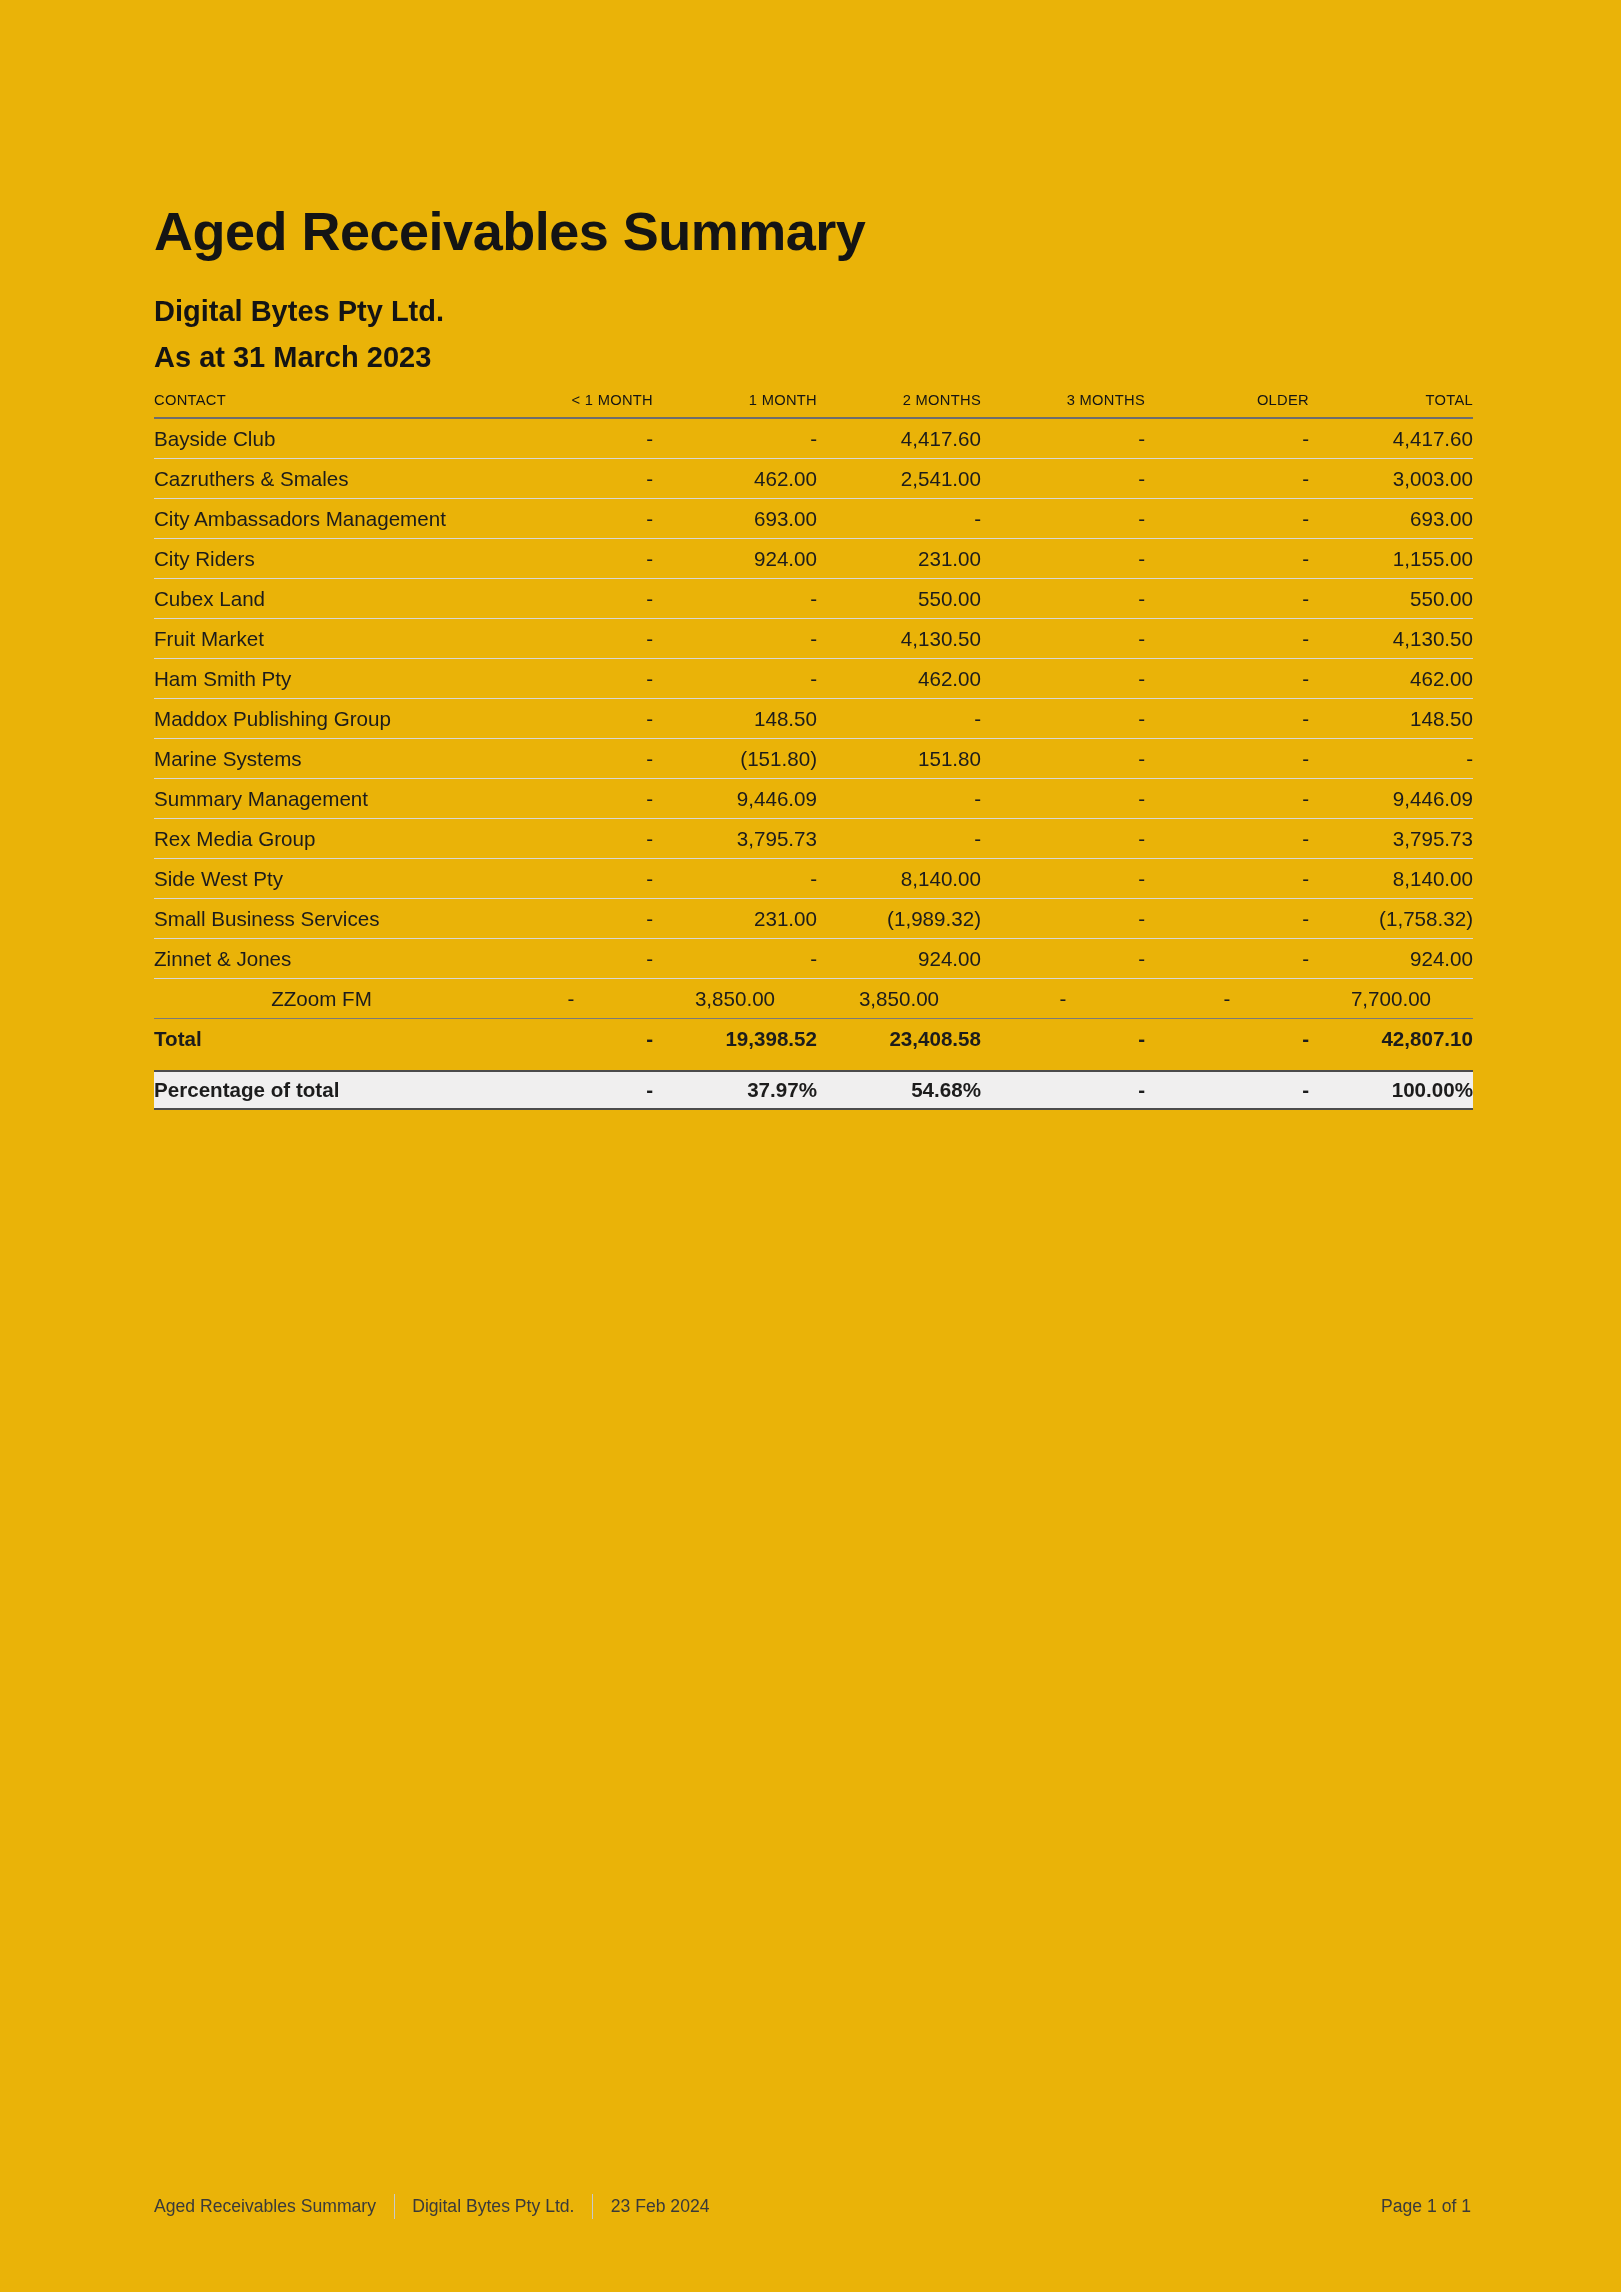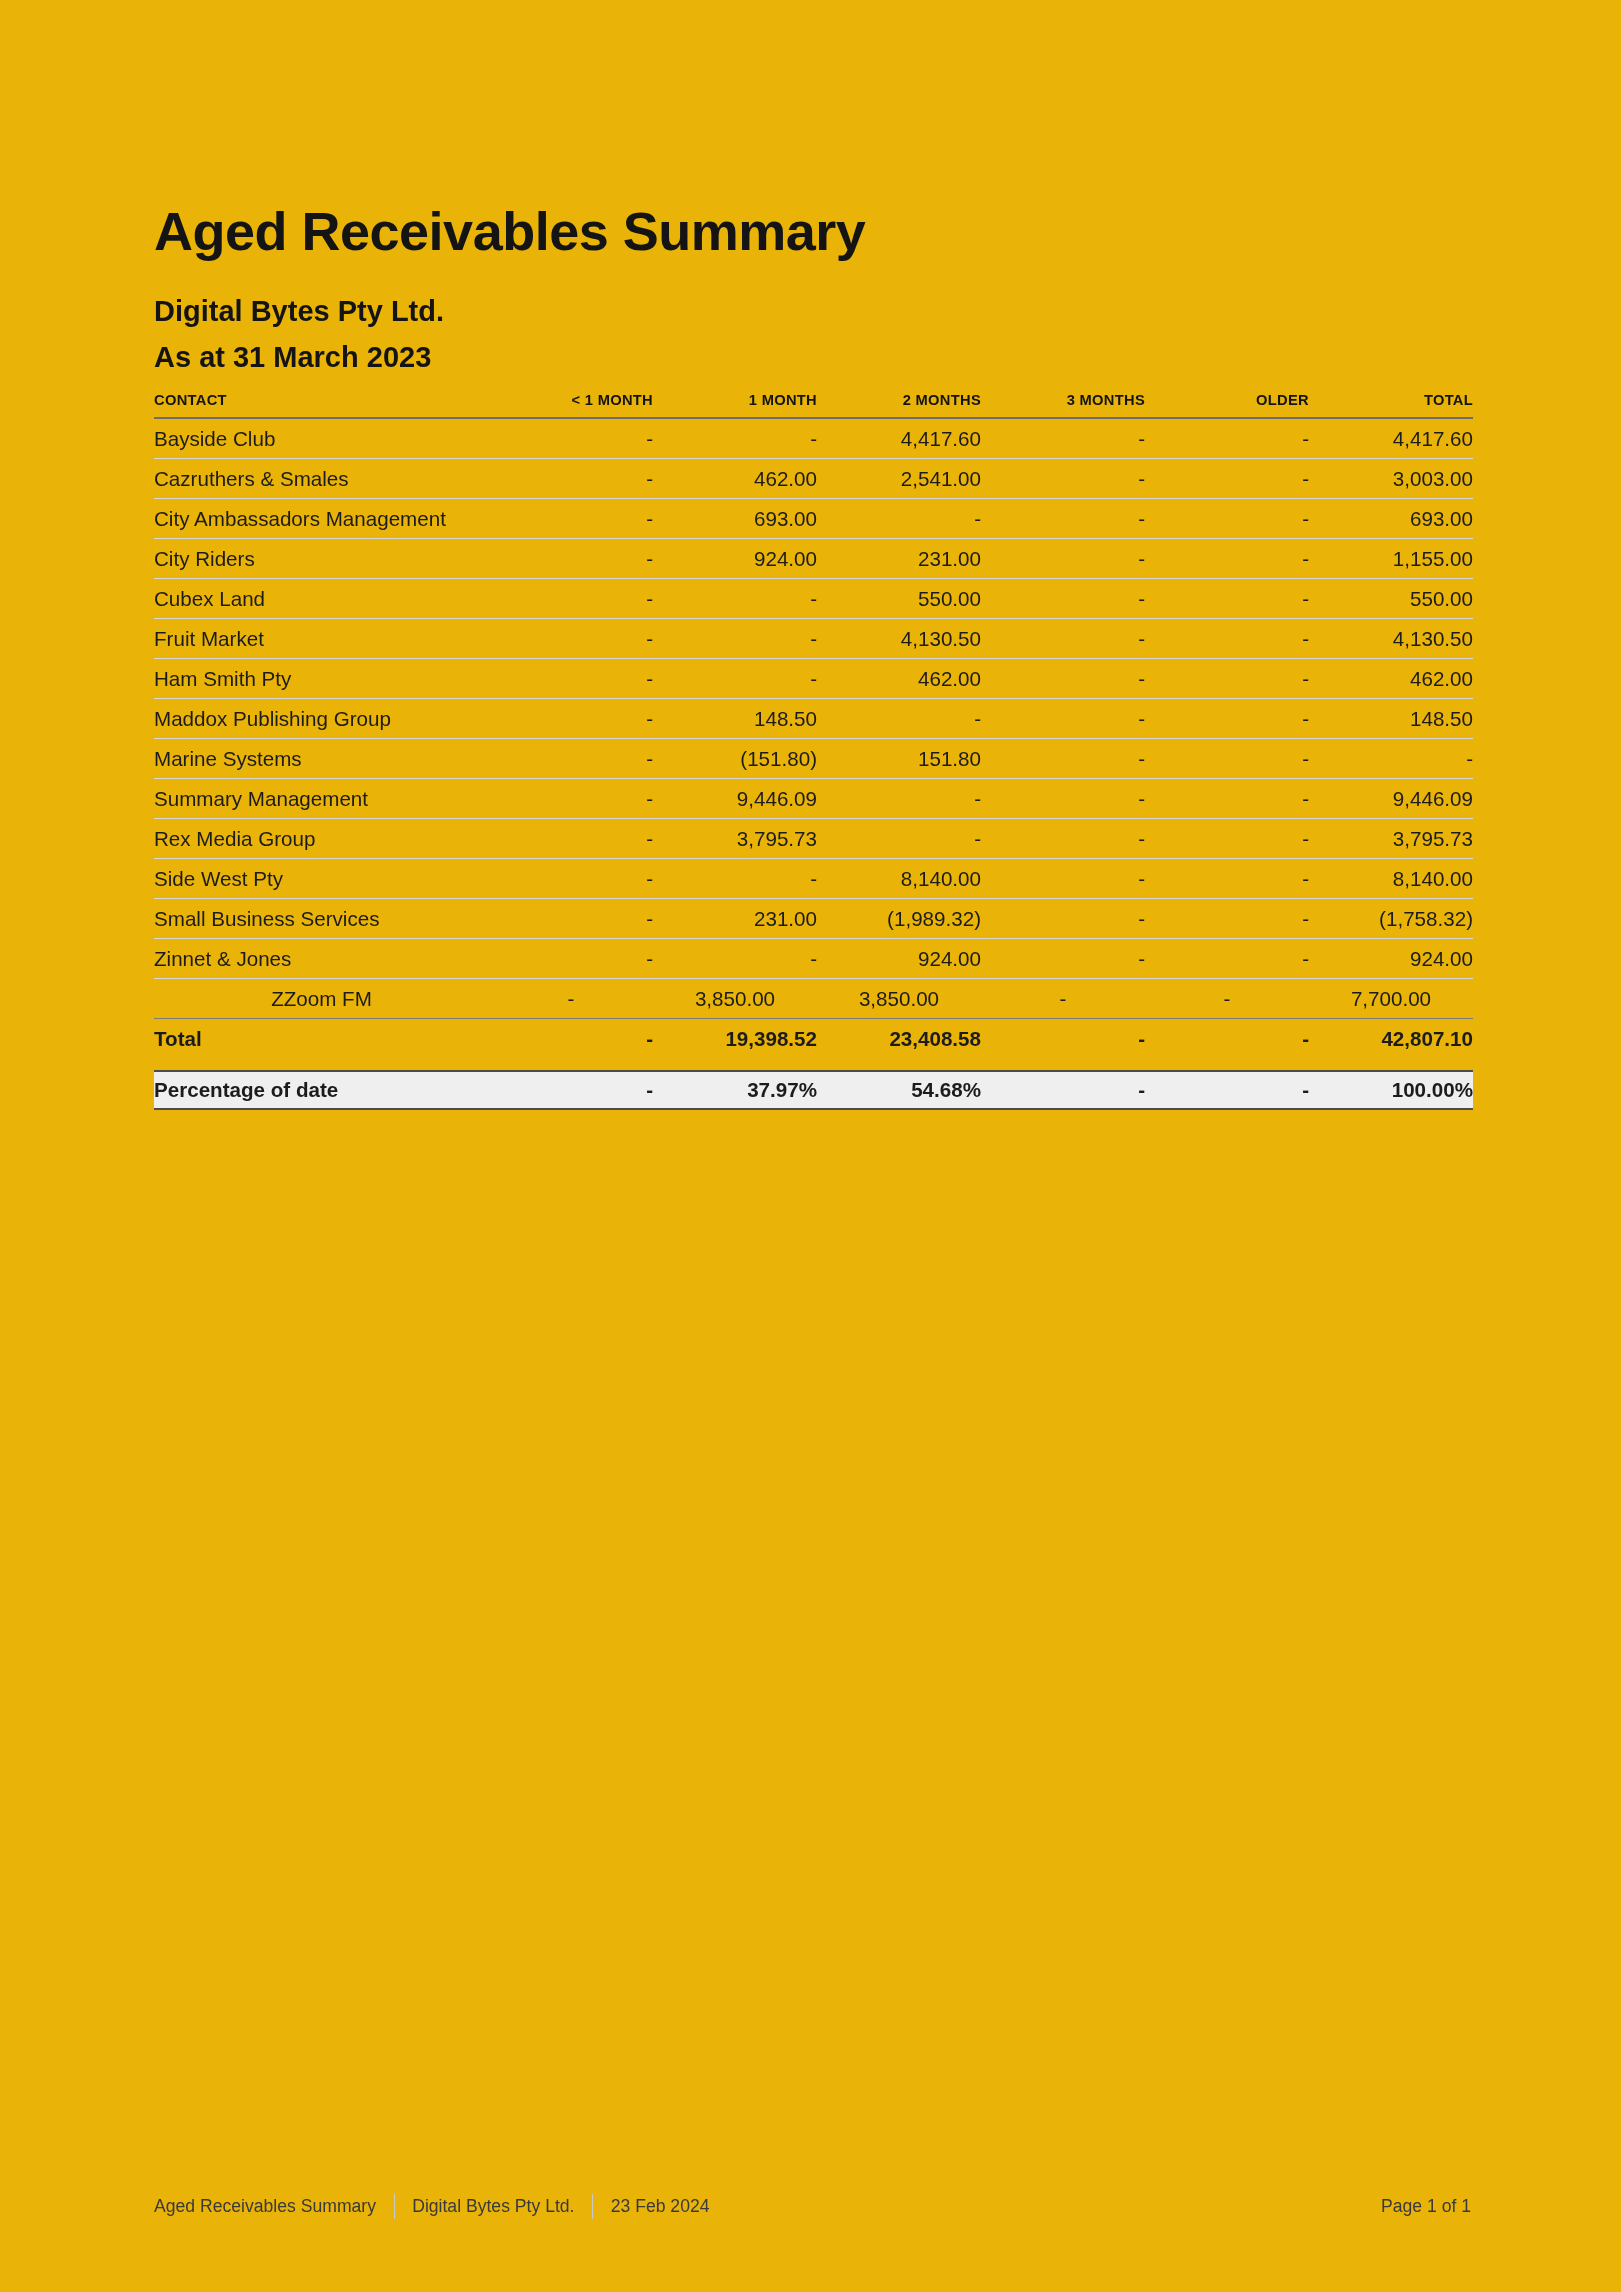--- a/index.html
+++ b/index.html
@@ -42,21 +42,21 @@
   table.report-table {
     width: 1317px;
     border-collapse: collapse;
     table-layout: fixed;
     margin-top: 1px;
   }
   col.c-contact { width: 335px; }
   col.c-num { width: 164px; }
   th {
     font-size: 14.7px;
-    font-weight: 700;
+    font-weight: 400;
     letter-spacing: 0.3px;
     text-transform: uppercase;
     padding: 10.8px 0 8.8px 0;
     vertical-align: bottom;
     color: #141414;
     border-bottom: 2px solid #6d6d6d;
   }
   th.left, td.left { text-align: left; }
   th.right, td.right { text-align: right; }
   td {
@@ -302,21 +302,21 @@
         <col class="c-contact">
         <col class="c-num">
           <col class="c-num">
           <col class="c-num">
         <col class="c-num">
           <col class="c-num">
           <col class="c-num">
       </colgroup>
       <tbody>
         <tr>
-          <td class="left">Percentage of date</td>
+          <td class="left">Percentage of total</td>
           <td class="right">-</td>
           <td class="right">37.97%</td>
           <td class="right">54.68%</td>
           <td class="right">-</td>
           <td class="right">-</td>
           <td class="right">100.00%</td>
         </tr>
       </tbody>
     </table>
 

